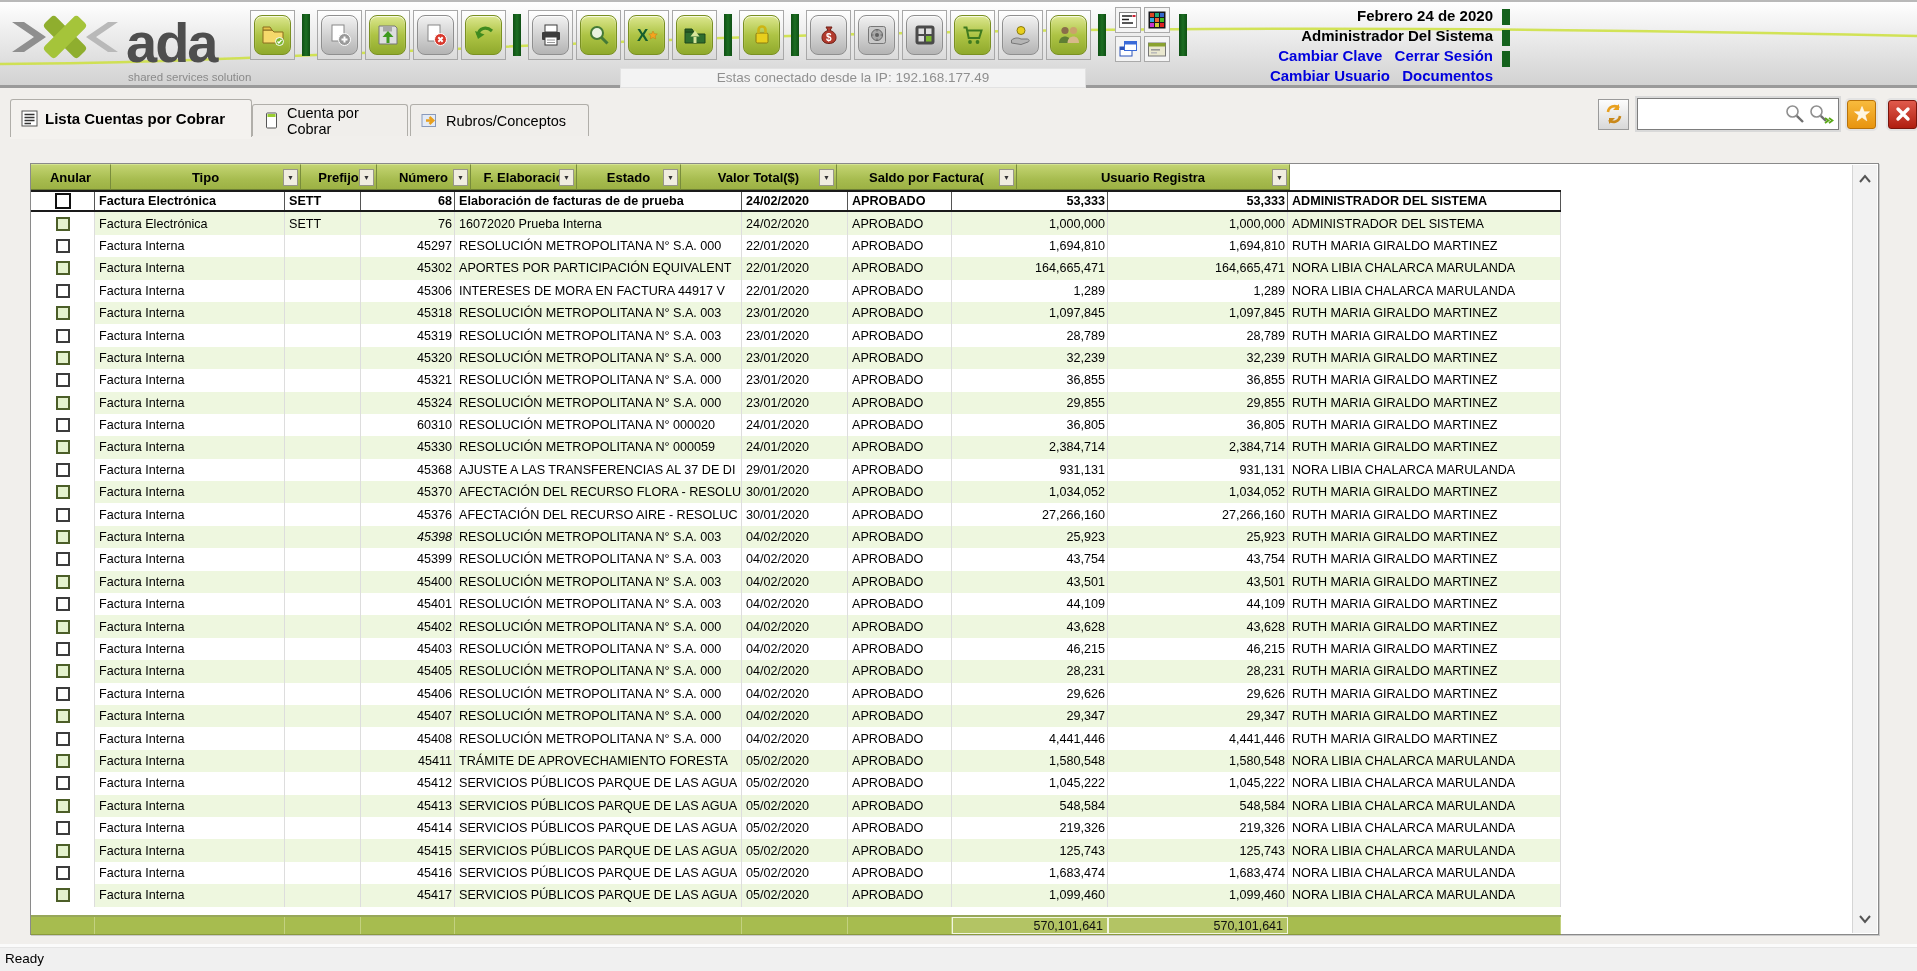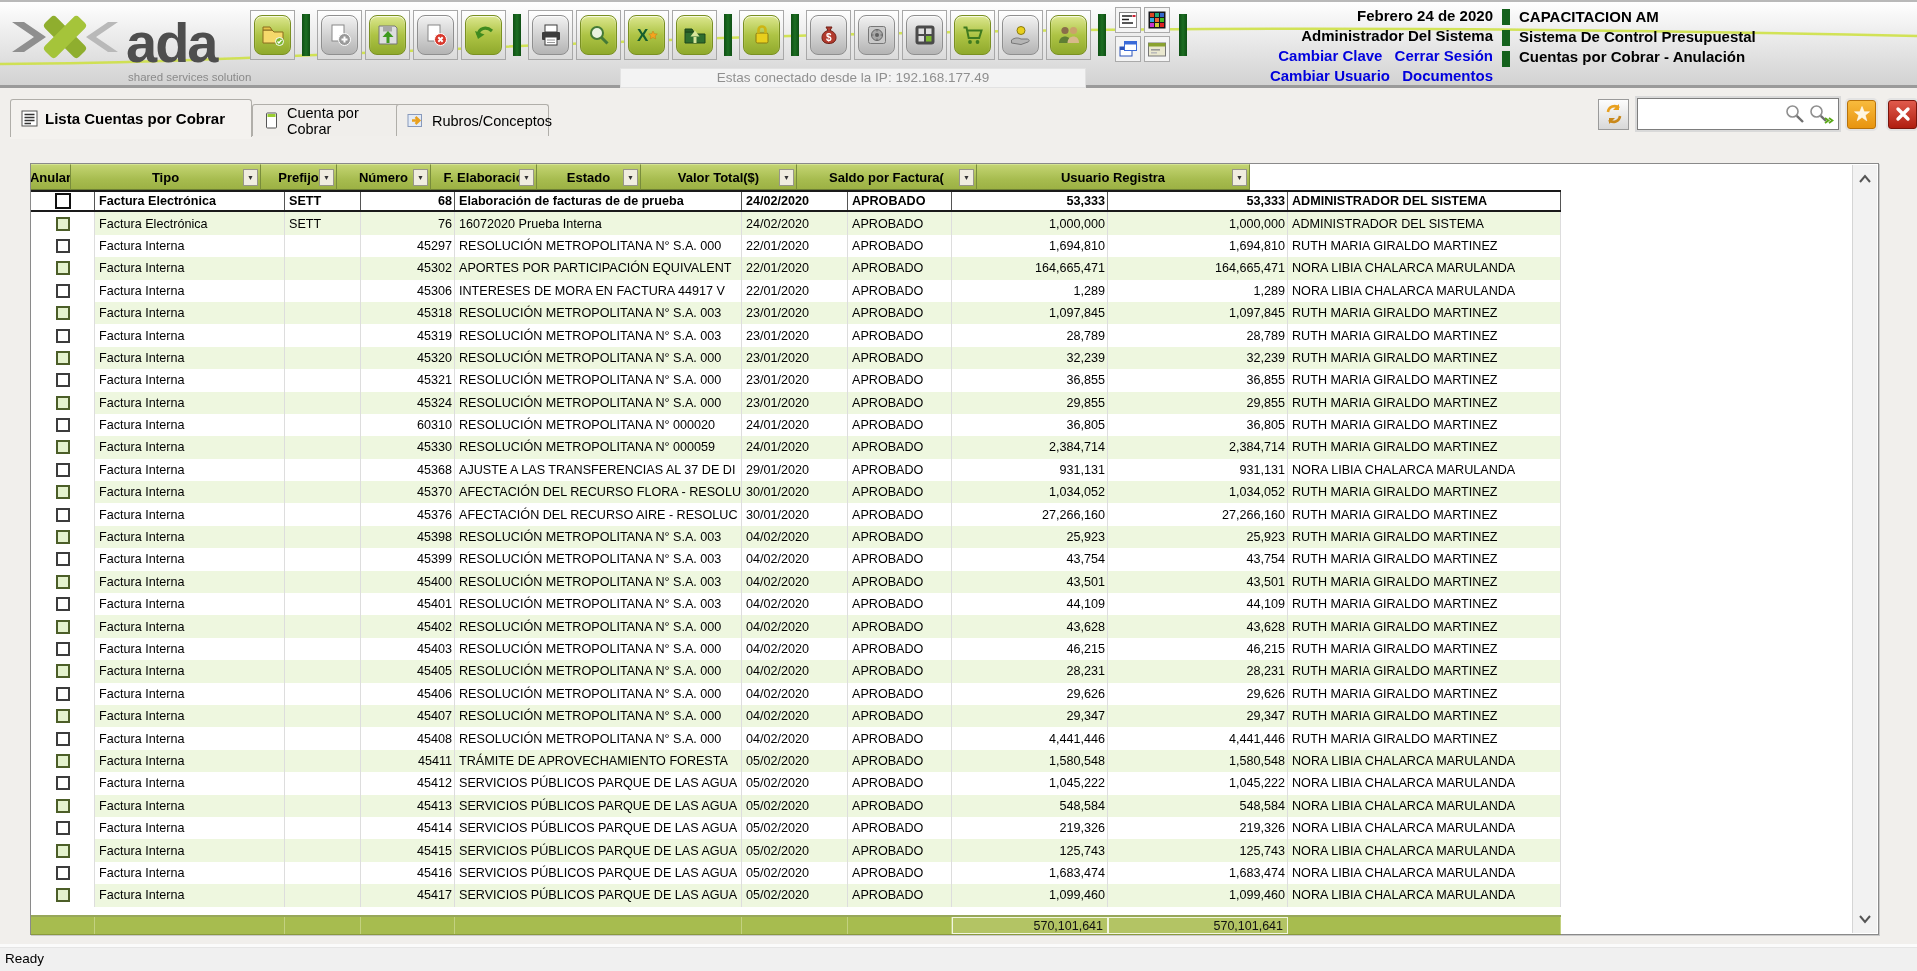--- a/index.html
+++ b/index.html
@@ -318,25 +318,20 @@
       <div class="links">
         <a>Cambiar Usuario</a>
         <a>Documentos</a>
       </div>
     </div>
     <div class="vbar-col">
         <i></i>
         <i></i>
         <i></i>
       </div>
-    <div class="s-col2">
-      <div>CAPACITACION AM</div>
-      <div>Sistema De Control Presupuestal</div>
-      <div>Cuentas por Cobrar - Anulación</div>
-    </div>
   </div>
 </div>
 
 <div class="tabzone"></div>
 <div id="tabbar">
     <div class="tab active" style="left: 10px; width: 242px;">
       <div class="tab-icon">
         <svg width="17" height="17" viewBox="0 0 17 17">
           <rect x="1" y="1" width="15" height="15" fill="#fff" stroke="#555"></rect>
           <path d="M3.5 4.5h10 M3.5 7.5h10 M3.5 10.5h10 M3.5 13.5h6.5" stroke="#333" stroke-width="1.4"></path>
@@ -346,21 +341,21 @@
     </div>
     <div class="tab" style="left: 252px; width: 156px;">
       <div class="tab-icon">
         <svg width="17" height="17" viewBox="0 0 17 17">
           <rect x="3.5" y="1" width="10" height="15" rx="1" fill="#fff" stroke="#555"></rect>
           <rect x="4.5" y="2" width="8" height="3" fill="#9acd32"></rect>
         </svg>
       </div>
       <span>Cuenta por Cobrar</span>
     </div>
-    <div class="tab" style="left: 396px; width: 153px;">
+    <div class="tab" style="left: 410px; width: 179px;">
       <div class="tab-icon">
         <svg width="18" height="17" viewBox="0 0 18 17">
           <rect x="1" y="2.5" width="13.5" height="12" fill="#e3ebf7" stroke="#8899bb"></rect>
           <path d="M5 8.5h6 M8.5 5l3.8 3.5-3.8 3.5" stroke="#e8a01f" stroke-width="2.4" fill="none"></path>
         </svg>
       </div>
       <span>Rubros/Conceptos</span>
     </div>
   </div>
 <div class="tab-controls">
@@ -395,21 +390,21 @@
   </div>
   <div class="close-btn">
     <svg width="18" height="18" viewBox="0 0 18 18">
       <path d="M4 4 L14 14 M14 4 L4 14" stroke="#ffffff" stroke-width="3.4" stroke-linecap="round"></path>
     </svg>
   </div>
 </div>
 
 <div class="table-panel">
   <div class="ghead" id="grid-header">
-      <div class="hcell" style="width: 40px;">
+      <div class="hcell" style="width: 80px;">
         <span>Anular</span>
       </div>
       <div class="hcell" style="width: 190px;">
         <span>Tipo</span>
         <div class="filter-btn">▼</div>
       </div>
       <div class="hcell" style="width: 76px;">
         <span>Prefijo</span>
         <div class="filter-btn">▼</div>
       </div>
@@ -648,21 +643,21 @@
         <div class="gcell ar" style="width: 156px;">27,266,160</div>
         <div class="gcell ar" style="width: 180px;">27,266,160</div>
         <div class="gcell" style="width: 273px;">RUTH MARIA GIRALDO MARTINEZ</div>
       </div>
       <div class="grow odd">
         <div class="gcell ac" style="width: 64px;">
           <div class="cb"></div>
         </div>
         <div class="gcell" style="width: 190px;">Factura Interna</div>
         <div class="gcell" style="width: 76px;"></div>
-        <div class="gcell ar" style="width: 94px;">45398</div>
+        <div class="gcell ar" style="width: 94px; font-style: italic;">45398</div>
         <div class="gcell" style="width: 287px;">RESOLUCIÓN METROPOLITANA N° S.A. 003</div>
         <div class="gcell" style="width: 106px;">04/02/2020</div>
         <div class="gcell" style="width: 104px;">APROBADO</div>
         <div class="gcell ar" style="width: 156px;">25,923</div>
         <div class="gcell ar" style="width: 180px;">25,923</div>
         <div class="gcell" style="width: 273px;">RUTH MARIA GIRALDO MARTINEZ</div>
       </div>
       <div class="grow even">
         <div class="gcell ac" style="width: 64px;">
           <div class="cb"></div>

